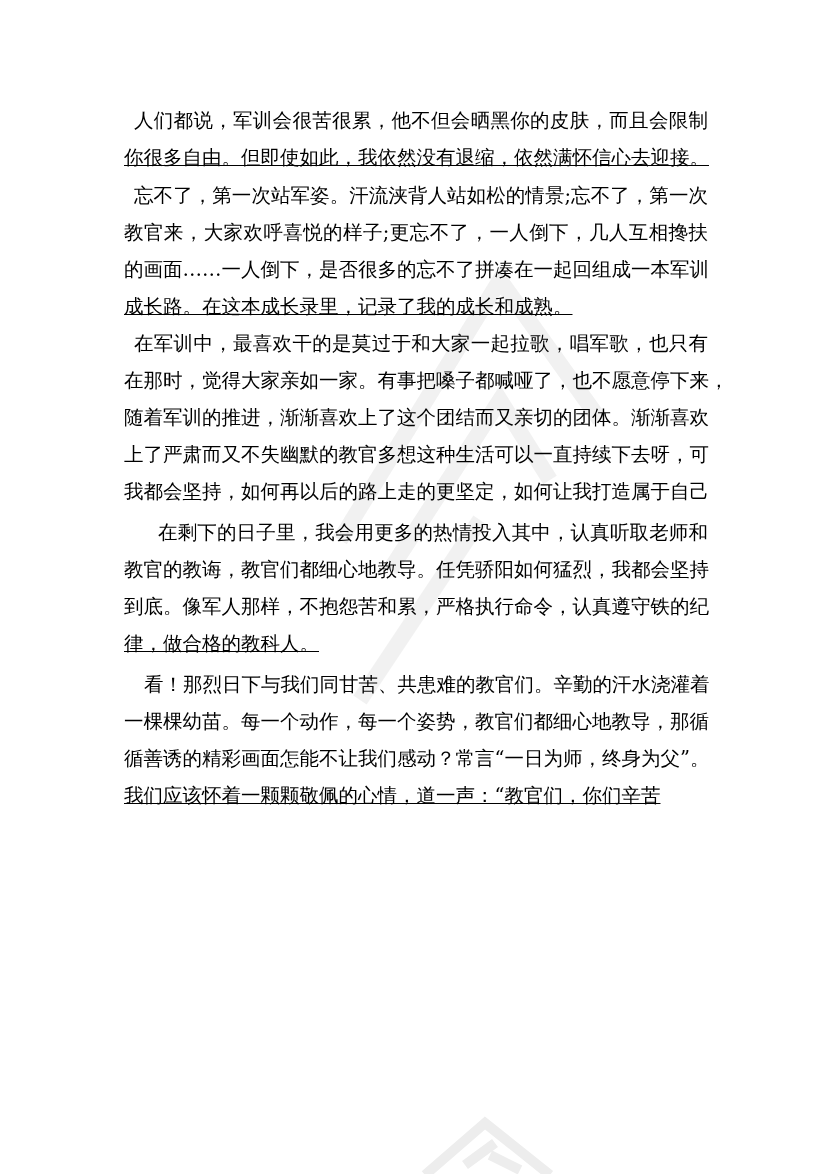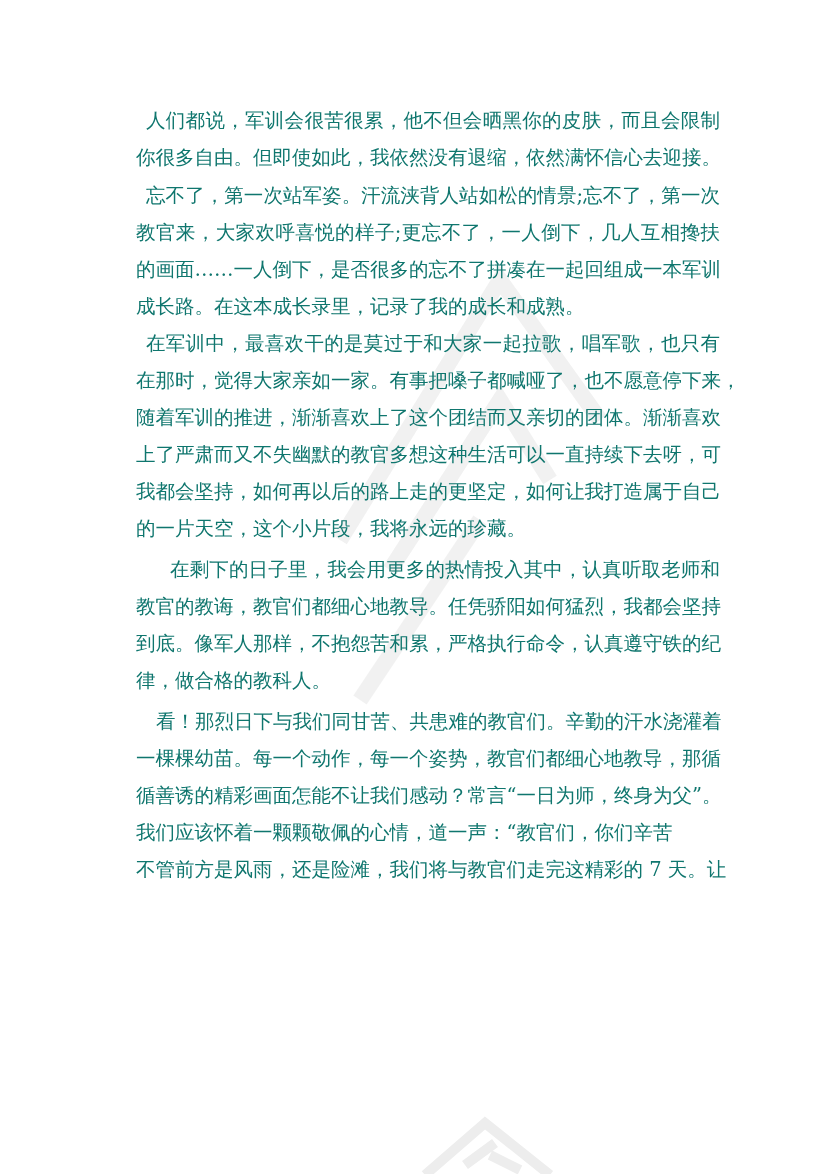--- a/index.html
+++ b/index.html
@@ -3,26 +3,26 @@
 <meta charset="utf-8">
 <style>
   html, body { margin: 0; padding: 0; background: #ffffff; }
   body { width: 830px; height: 1174px; position: relative; overflow: hidden; }
   .page {
     position: absolute; left: 0; top: 0; width: 830px; height: 1174px; background: #fff;
   }
   .text {
     position: absolute; left: 124px; top: 102px; width: 584px;
     font-family: "DejaVu Serif", "Liberation Serif", serif;
-    font-size: 19.5px; color: #0f766e; line-height: 37px;
-    text-align: justify; text-justify: inter-character; margin-left: 12px;
+    font-size: 19.5px; color: #000000; line-height: 37px;
+    text-align: justify; text-justify: inter-character;
   }
   .para { margin: 0; }
   .line { display: block; white-space: nowrap; text-align-last: justify; text-align: justify; }
-  .line.last { text-align-last: left; }
+  .line.last { text-align-last: left; text-decoration: underline; }
   .watermark {
     position: absolute; pointer-events: none;
   }
 </style>
 </head>
 <body>
 
 <div class="page">
 
   <svg class="watermark" style="left:300px; top:240px;" width="330" height="520" viewBox="0 0 330 520">
@@ -52,34 +52,30 @@
       <span class="line">的画面……一人倒下，是否很多的忘不了拼凑在一起回组成一本军训</span>
       <span class="line last">成长路。在这本成长录里，记录了我的成长和成熟。</span>
     </div>
 
     <div class="para">
       <span class="line" style="padding-left:10px">在军训中，最喜欢干的是莫过于和大家一起拉歌，唱军歌，也只有</span>
       <span class="line">在那时，觉得大家亲如一家。有事把嗓子都喊哑了，也不愿意停下来，</span>
       <span class="line">随着军训的推进，渐渐喜欢上了这个团结而又亲切的团体。渐渐喜欢</span>
       <span class="line">上了严肃而又不失幽默的教官多想这种生活可以一直持续下去呀，可</span>
       <span class="line">我都会坚持，如何再以后的路上走的更坚定，如何让我打造属于自己</span>
-      <span class="line last">的一片天空，这个小片段，我将永远的珍藏。</span>
     </div>
 
     <div class="para" style="margin-top:4px">
       <span class="line" style="padding-left:34px">在剩下的日子里，我会用更多的热情投入其中，认真听取老师和</span>
       <span class="line">教官的教诲，教官们都细心地教导。任凭骄阳如何猛烈，我都会坚持</span>
       <span class="line">到底。像军人那样，不抱怨苦和累，严格执行命令，认真遵守铁的纪</span>
       <span class="line last">律，做合格的教科人。</span>
     </div>
 
     <div class="para" style="margin-top:4px">
       <span class="line" style="padding-left:20px">看！那烈日下与我们同甘苦、共患难的教官们。辛勤的汗水浇灌着</span>
       <span class="line">一棵棵幼苗。每一个动作，每一个姿势，教官们都细心地教导，那循</span>
       <span class="line">循善诱的精彩画面怎能不让我们感动？常言“一日为师，终身为父”。</span>
       <span class="line last">我们应该怀着一颗颗敬佩的心情，道一声：“教官们，你们辛苦</span>
     </div>
 
-    <div class="para">
-      <span class="line">不管前方是风雨，还是险滩，我们将与教官们走完这精彩的 7 天。让</span>
-    </div>
   </div>
 </div>
 
 </body></html>

